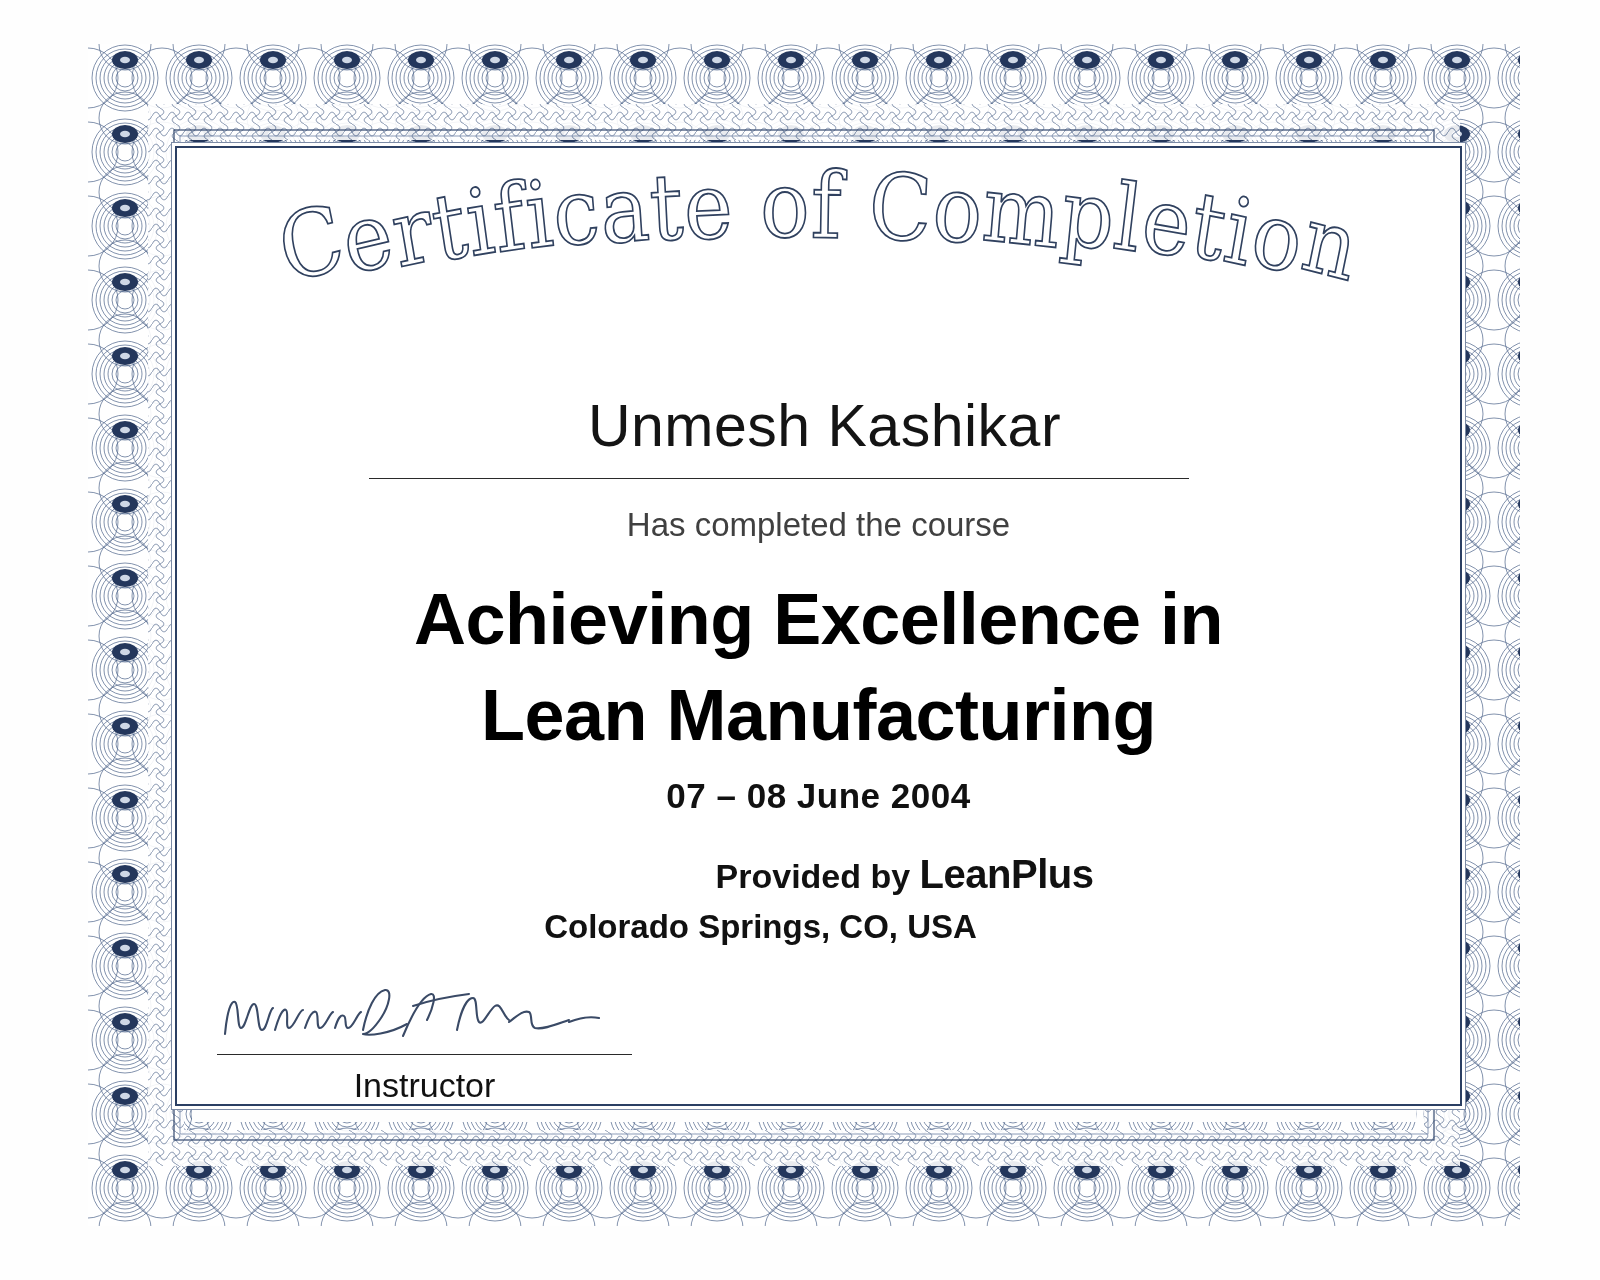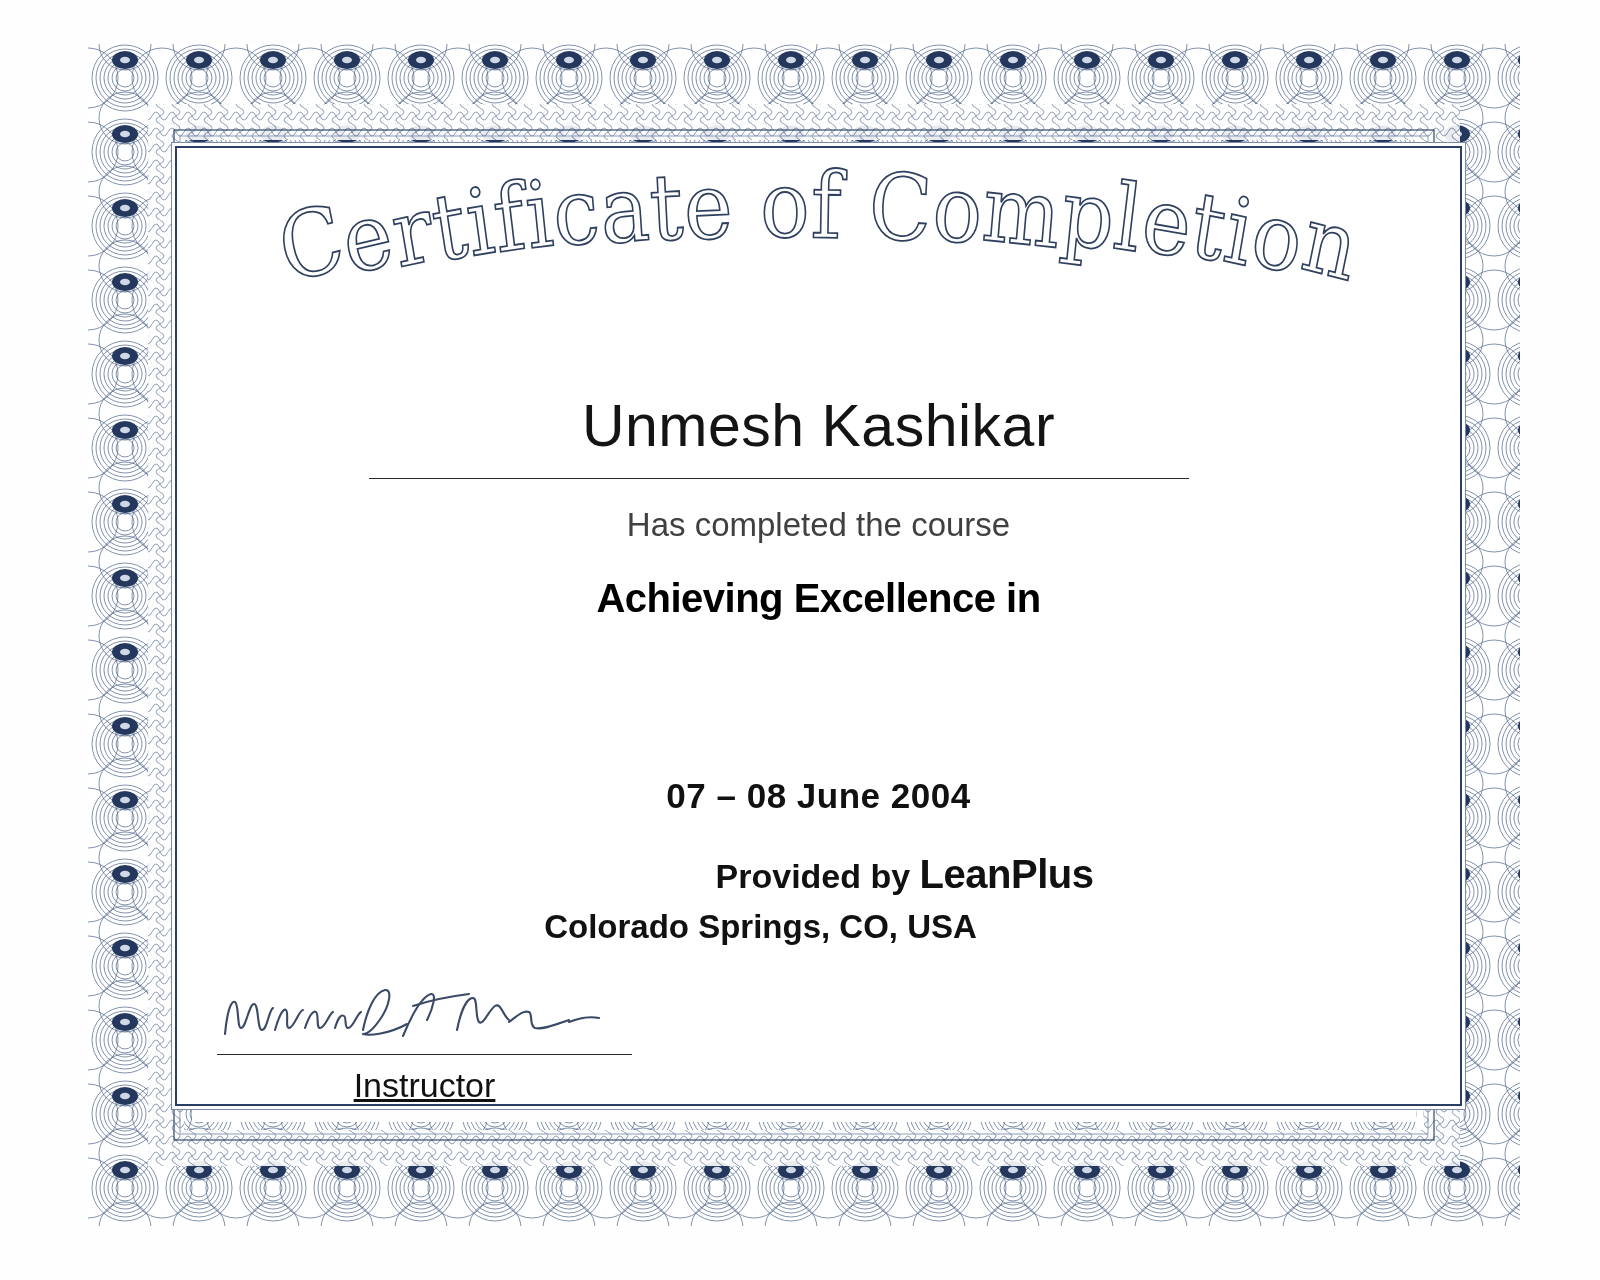--- a/index.html
+++ b/index.html
@@ -78,21 +78,21 @@
   }
   .title .arcwrap {
     display: inline-block;
   }
   .title .ch {
     display: inline-block;
   }
 
   .recipient {
     position: absolute;
-    left: 0;
+    left: 6px;
     top: 246px;
     width: 1287px;
     text-align: center;
     font-size: 59px;
     font-weight: 400;
     color: #141414;
     letter-spacing: 0.5px;
   }
 
   .name-rule {
@@ -113,21 +113,21 @@
     font-size: 33px;
     color: #404040;
   }
 
   .course {
     position: absolute;
     left: 0;
     top: 426px;
     width: 1287px;
     text-align: center;
-    font-size: 40px;
+    font-size: 72px;
     font-weight: bold;
     color: #000;
     line-height: 1.33;
     letter-spacing: -0.5px;
   }
 
   .dates {
     position: absolute;
     left: 0;
     top: 630px;
@@ -182,21 +182,20 @@
     background: #2a2a2a;
   }
   .sig-label {
     position: absolute;
     left: 42px;
     top: 920px;
     width: 415px;
     text-align: center;
     font-size: 34px;
     color: #111;
-    text-decoration: underline;
   }
 </style>
 </head>
 <body>
 
 <div class="page">
 
   <div class="border-frame">
     <svg class="guilloche" viewBox="0 0 1432 1182" preserveAspectRatio="none">
       <defs>
@@ -254,20 +253,21 @@
       <span class="arcwrap"><span class="ch" style="transform: translateY(0px) rotate(-13deg);">C</span><span class="ch" style="transform: translateY(-5.43056px) rotate(-11.9167deg);">e</span><span class="ch" style="transform: translateY(-10.3889px) rotate(-10.8333deg);">r</span><span class="ch" style="transform: translateY(-14.875px) rotate(-9.75deg);">t</span><span class="ch" style="transform: translateY(-18.8889px) rotate(-8.66667deg);">i</span><span class="ch" style="transform: translateY(-22.4306px) rotate(-7.58333deg);">f</span><span class="ch" style="transform: translateY(-25.5px) rotate(-6.5deg);">i</span><span class="ch" style="transform: translateY(-28.0972px) rotate(-5.41667deg);">c</span><span class="ch" style="transform: translateY(-30.2222px) rotate(-4.33333deg);">a</span><span class="ch" style="transform: translateY(-31.875px) rotate(-3.25deg);">t</span><span class="ch" style="transform: translateY(-33.0556px) rotate(-2.16667deg);">e</span><span class="ch" style="transform: translateY(-33.7639px) rotate(-1.08333deg);">&nbsp;</span><span class="ch" style="transform: translateY(-34px) rotate(0deg);">o</span><span class="ch" style="transform: translateY(-33.7639px) rotate(1.08333deg);">f</span><span class="ch" style="transform: translateY(-33.0556px) rotate(2.16667deg);">&nbsp;</span><span class="ch" style="transform: translateY(-31.875px) rotate(3.25deg);">C</span><span class="ch" style="transform: translateY(-30.2222px) rotate(4.33333deg);">o</span><span class="ch" style="transform: translateY(-28.0972px) rotate(5.41667deg);">m</span><span class="ch" style="transform: translateY(-25.5px) rotate(6.5deg);">p</span><span class="ch" style="transform: translateY(-22.4306px) rotate(7.58333deg);">l</span><span class="ch" style="transform: translateY(-18.8889px) rotate(8.66667deg);">e</span><span class="ch" style="transform: translateY(-14.875px) rotate(9.75deg);">t</span><span class="ch" style="transform: translateY(-10.3889px) rotate(10.8333deg);">i</span><span class="ch" style="transform: translateY(-5.43056px) rotate(11.9167deg);">o</span><span class="ch" style="transform: translateY(0px) rotate(13deg);">n</span></span>
     </div>
 
     <div class="recipient">Unmesh Kashikar</div>
     <div class="name-rule"></div>
 
     <div class="subline">Has completed the course</div>
 
     <div class="course">
       <div>Achieving Excellence in</div>
+      <div>Lean Manufacturing</div>
     </div>
 
     <div class="dates">07 – 08 June 2004</div>
 
     <div class="provider">
       <span>Provided by</span>
       <span class="brand">LeanPlus</span>
     </div>
 
     <div class="location">Colorado Springs, CO, USA</div>

